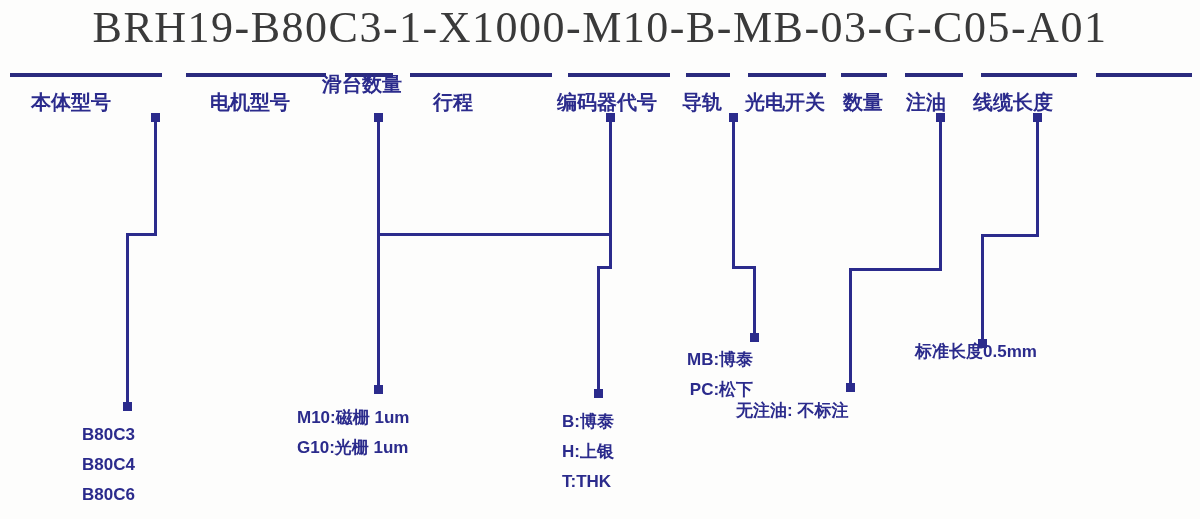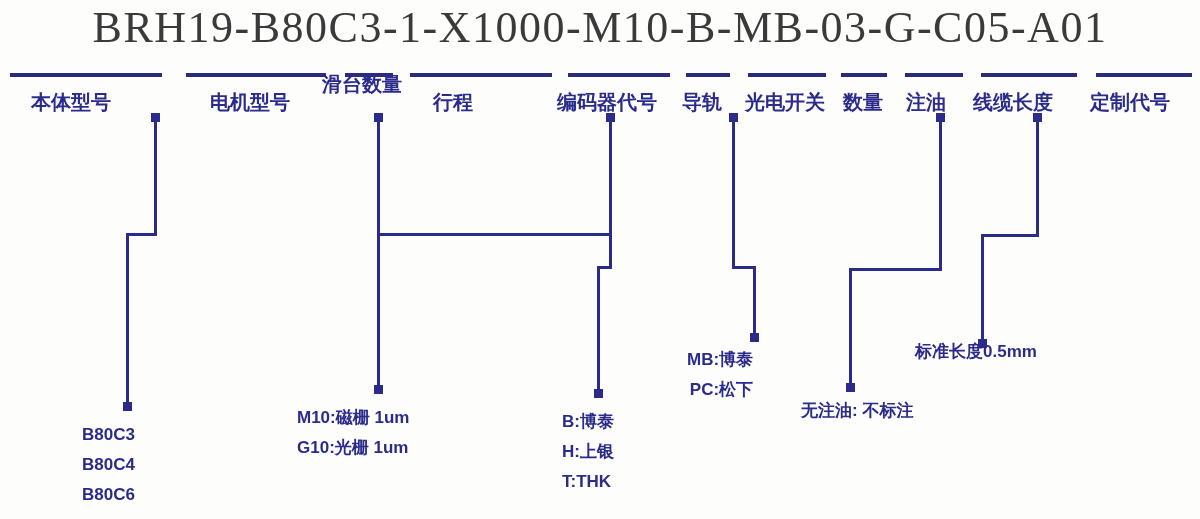--- a/index.html
+++ b/index.html
@@ -99,21 +99,20 @@
   <div class="col-label" style="left:31px;  top:89px; width:110px;">本体型号</div>
   <div class="col-label" style="left:210px; top:89px; width:96px;">电机型号</div>
   <div class="col-label" style="left:322px; top:71px; width:96px;">滑台数量</div>
   <div class="col-label" style="left:433px; top:89px; width:74px;font-family:Liberation Serif, serif;">行程</div>
   <div class="col-label" style="left:557px; top:89px; width:120px;">编码器代号</div>
   <div class="col-label" style="left:682px; top:89px; width:50px;">导轨</div>
   <div class="col-label" style="left:745px; top:89px; width:86px;">光电开关</div>
   <div class="col-label" style="left:843px; top:89px; width:50px;">数量</div>
   <div class="col-label" style="left:906px; top:89px; width:50px;">注油</div>
   <div class="col-label" style="left:973px; top:89px; width:106px;">线缆长度</div>
-  <div class="col-label" style="left:1090px;top:89px; width:106px;">定制代号</div>
 
   <div class="node" style="left:151px; top:113px;"></div>
   <div class="vline" style="left:154px; top:118px; height:117px;"></div>
   <div class="hline" style="left:126px; top:233px; width:31px;"></div>
   <div class="vline" style="left:126px; top:233px; height:172px;"></div>
   <div class="node" style="left:123px; top:402px;"></div>
 
   <div class="node" style="left:374px; top:113px;"></div>
   <div class="vline" style="left:377px; top:118px; height:116px;"></div>
   <div class="hline" style="left:377px; top:233px; width:232px;"></div>
@@ -159,21 +158,21 @@
     <span class="opt">B:博泰</span>
     <span class="opt">H:上银</span>
     <span class="opt">T:THK</span>
   </div>
 
   <div class="callout" style="left:687px; top:345px;text-align:right;">
     <span class="opt">MB:博泰</span>
     <span class="opt">PC:松下</span>
   </div>
 
-  <div class="callout" style="left:801px; top:396px;">
+  <div class="callout" style="left:736px; top:396px;">
     <span class="opt">无注油: 不标注</span>
   </div>
 
   <div class="callout" style="left:915px; top:337px;">
     <span class="opt">标准长度0.5mm</span>
   </div>
 
 </div>
 
 </body></html>

